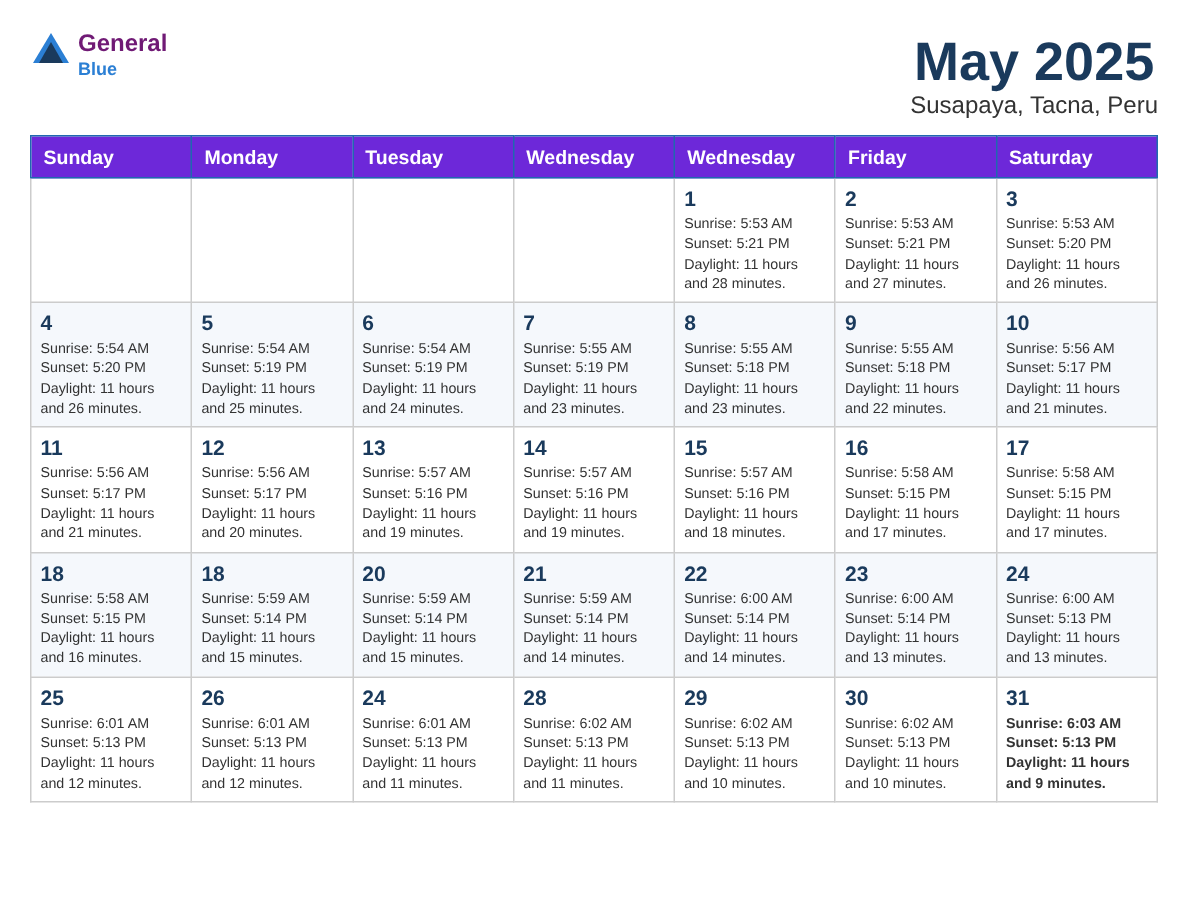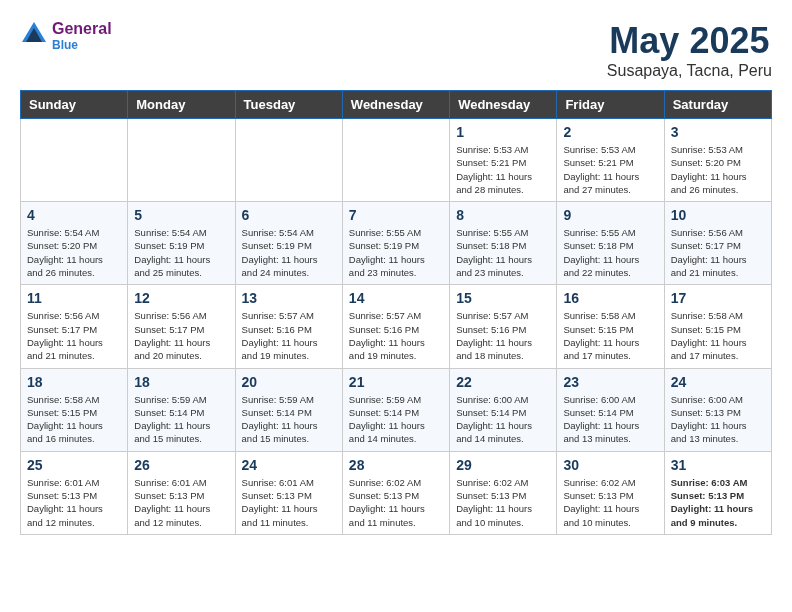--- a/index.html
+++ b/index.html
@@ -27,21 +27,21 @@
     .title-location {
       font-size: 16px;
       color: #333;
     }
     .calendar {
       width: 100%;
       border-collapse: collapse;
       border: 1px solid #ccc;
     }
     .calendar th {
-      background-color: #404040;
+      background-color: #6d28d9;
       color: #fff;
       font-size: 13px;
       font-weight: bold;
       padding: 6px 8px;
       text-align: left;
       border: 1px solid #2068b0;
     }
     .calendar td {
       width: calc(100% / 7);
       vertical-align: top;

